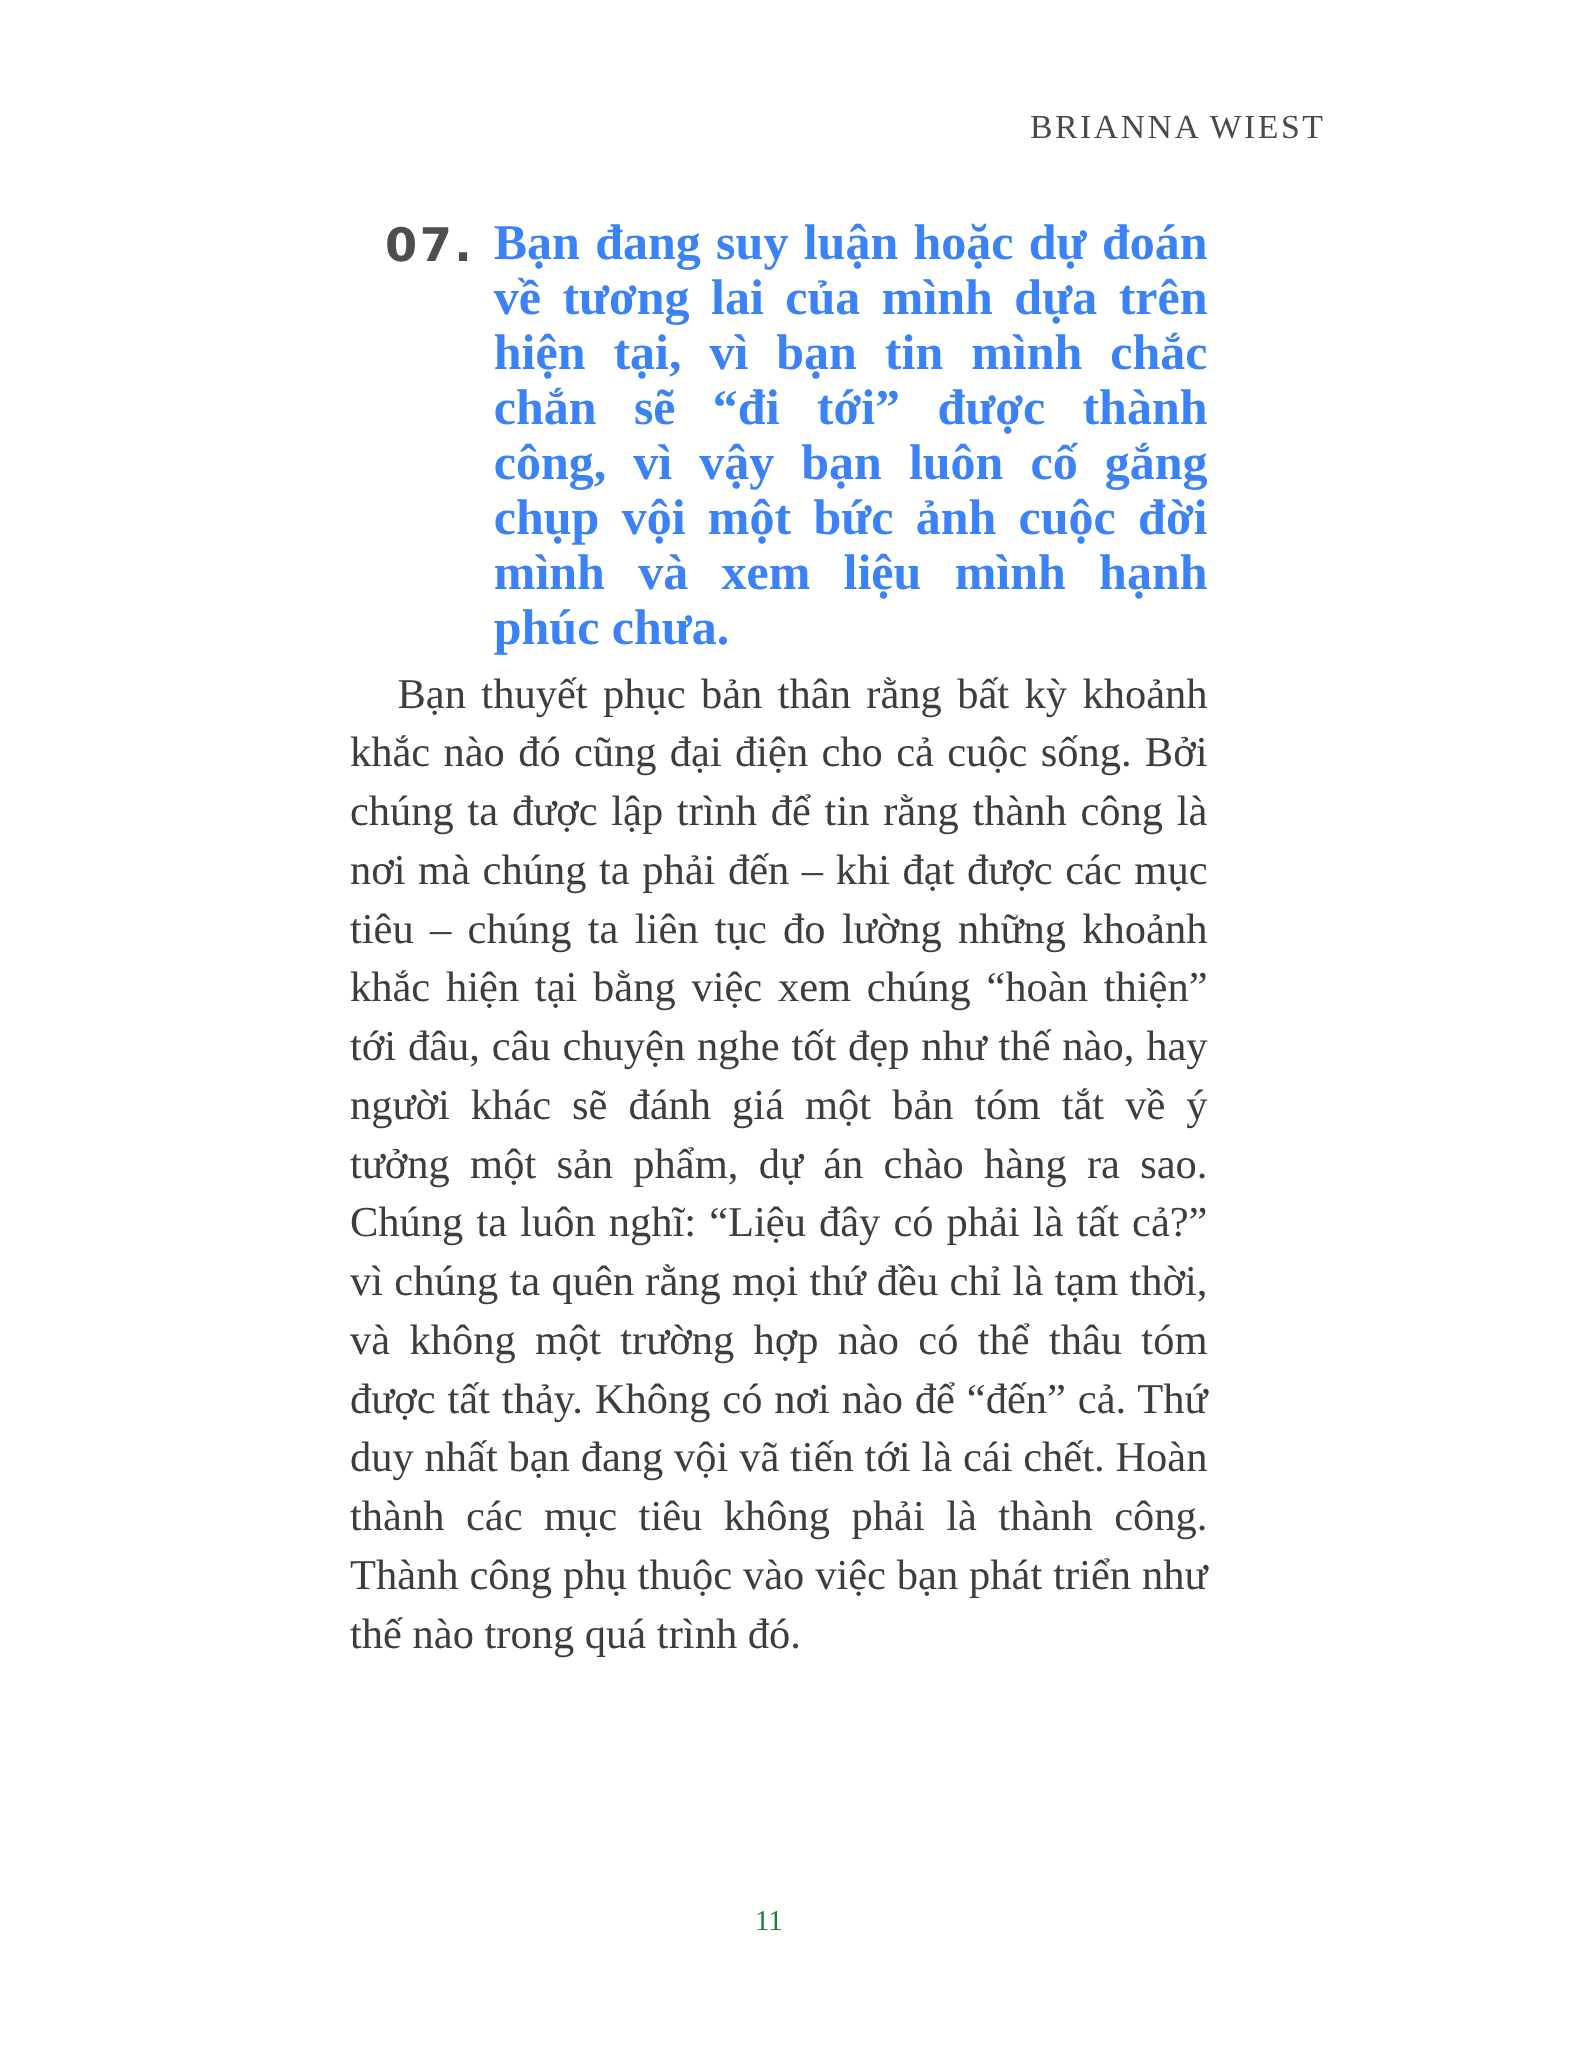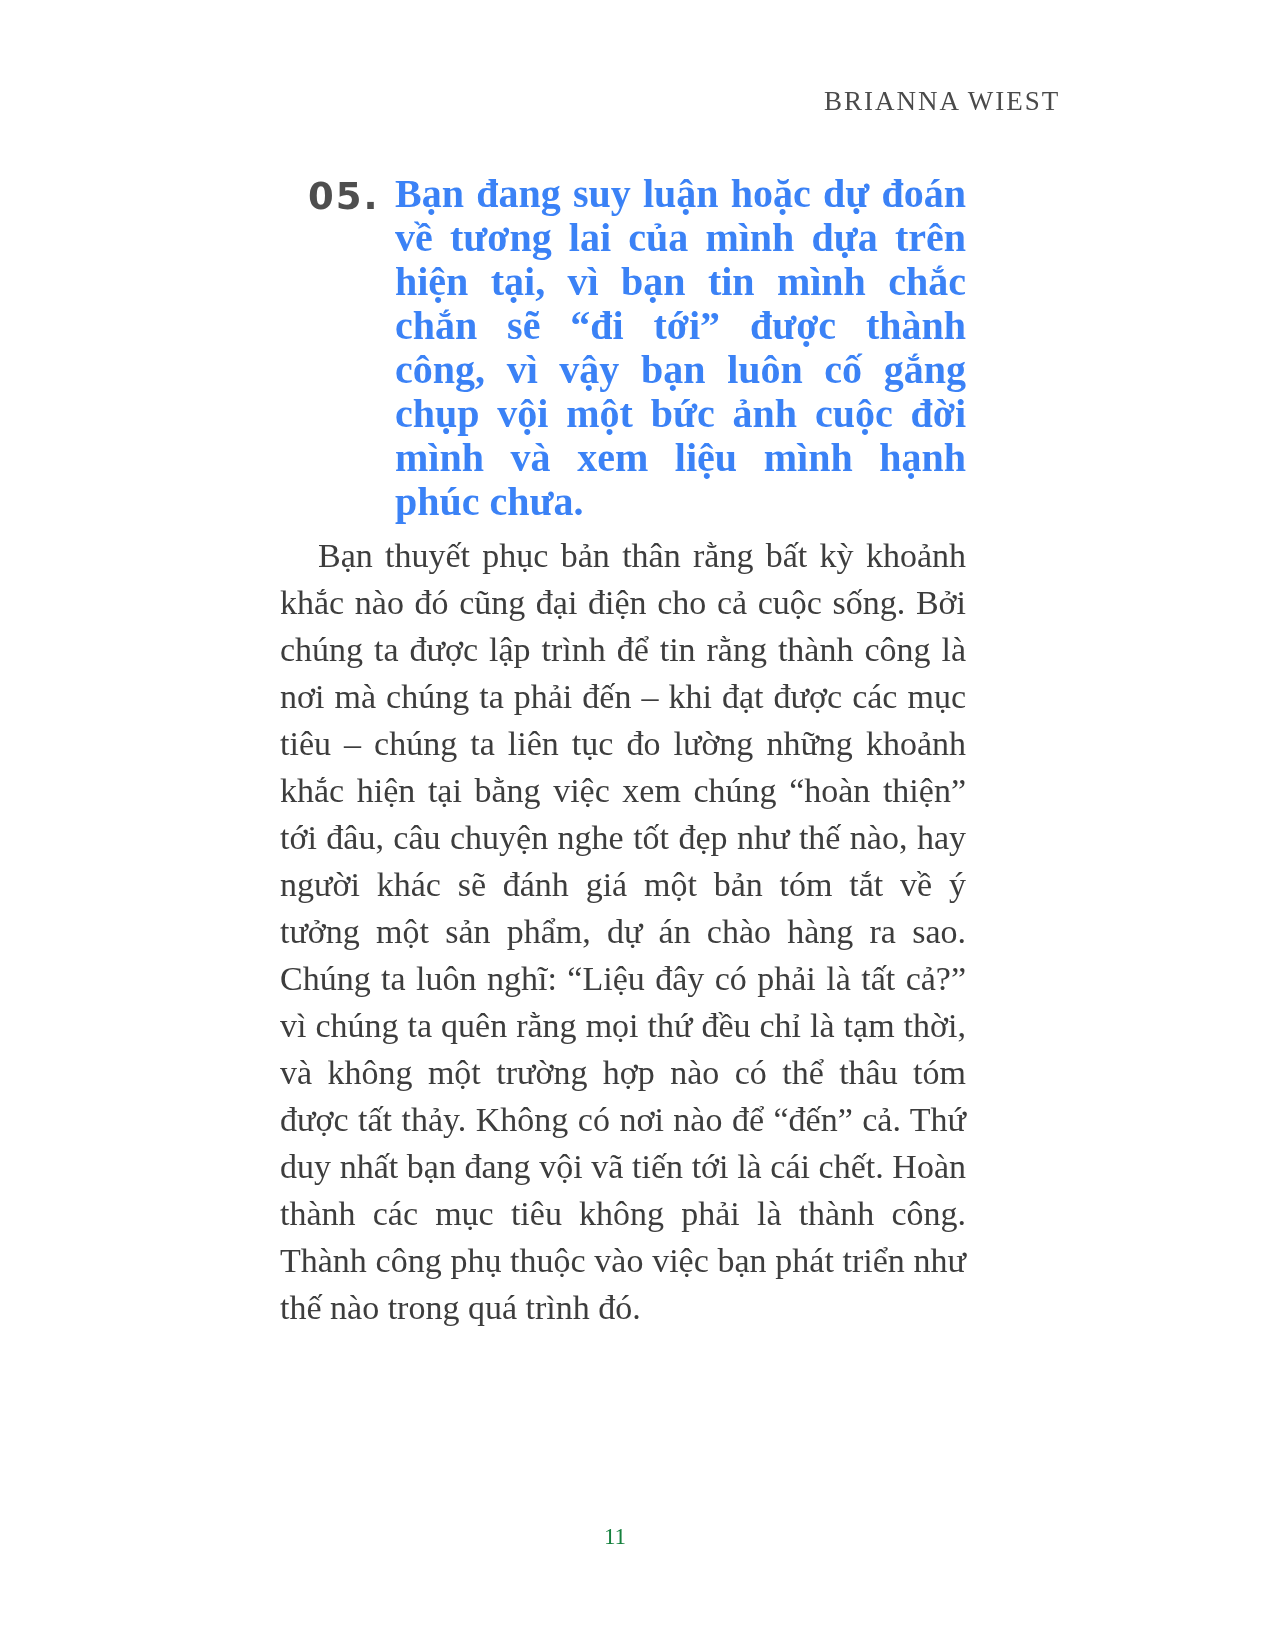--- a/index.html
+++ b/index.html
@@ -88,21 +88,21 @@
 
 <div class="page">
 
   <div class="running-header">
     <span>BRIANNA WIEST</span>
   </div>
 
   <div class="content">
 
     <div class="list-item">
-      <div class="list-number">05.</div>
+      <div class="list-number">07.</div>
       <div class="list-text">Bạn đang suy luận hoặc dự đoán về tương lai của mình dựa trên hiện tại, vì bạn tin mình chắc chắn sẽ “đi tới” được thành công, vì vậy bạn luôn cố gắng chụp vội một bức ảnh cuộc đời mình và xem liệu mình hạnh phúc chưa.</div>
     </div>
 
     <p class="body-paragraph">Bạn thuyết phục bản thân rằng bất kỳ khoảnh khắc nào đó cũng đại điện cho cả cuộc sống. Bởi chúng ta được lập trình để tin rằng thành công là nơi mà chúng ta phải đến – khi đạt được các mục tiêu – chúng ta liên tục đo lường những khoảnh khắc hiện tại bằng việc xem chúng “hoàn thiện” tới đâu, câu chuyện nghe tốt đẹp như thế nào, hay người khác sẽ đánh giá một bản tóm tắt về ý tưởng một sản phẩm, dự án chào hàng ra sao. Chúng ta luôn nghĩ: “Liệu đây có phải là tất cả?” vì chúng ta quên rằng mọi thứ đều chỉ là tạm thời, và không một trường hợp nào có thể thâu tóm được tất thảy. Không có nơi nào để “đến” cả. Thứ duy nhất bạn đang vội vã tiến tới là cái chết. Hoàn thành các mục tiêu không phải là thành công. Thành công phụ thuộc vào việc bạn phát triển như thế nào trong quá trình đó.</p>
 
 
   </div>
 
   <div class="page-number">11</div>
 

